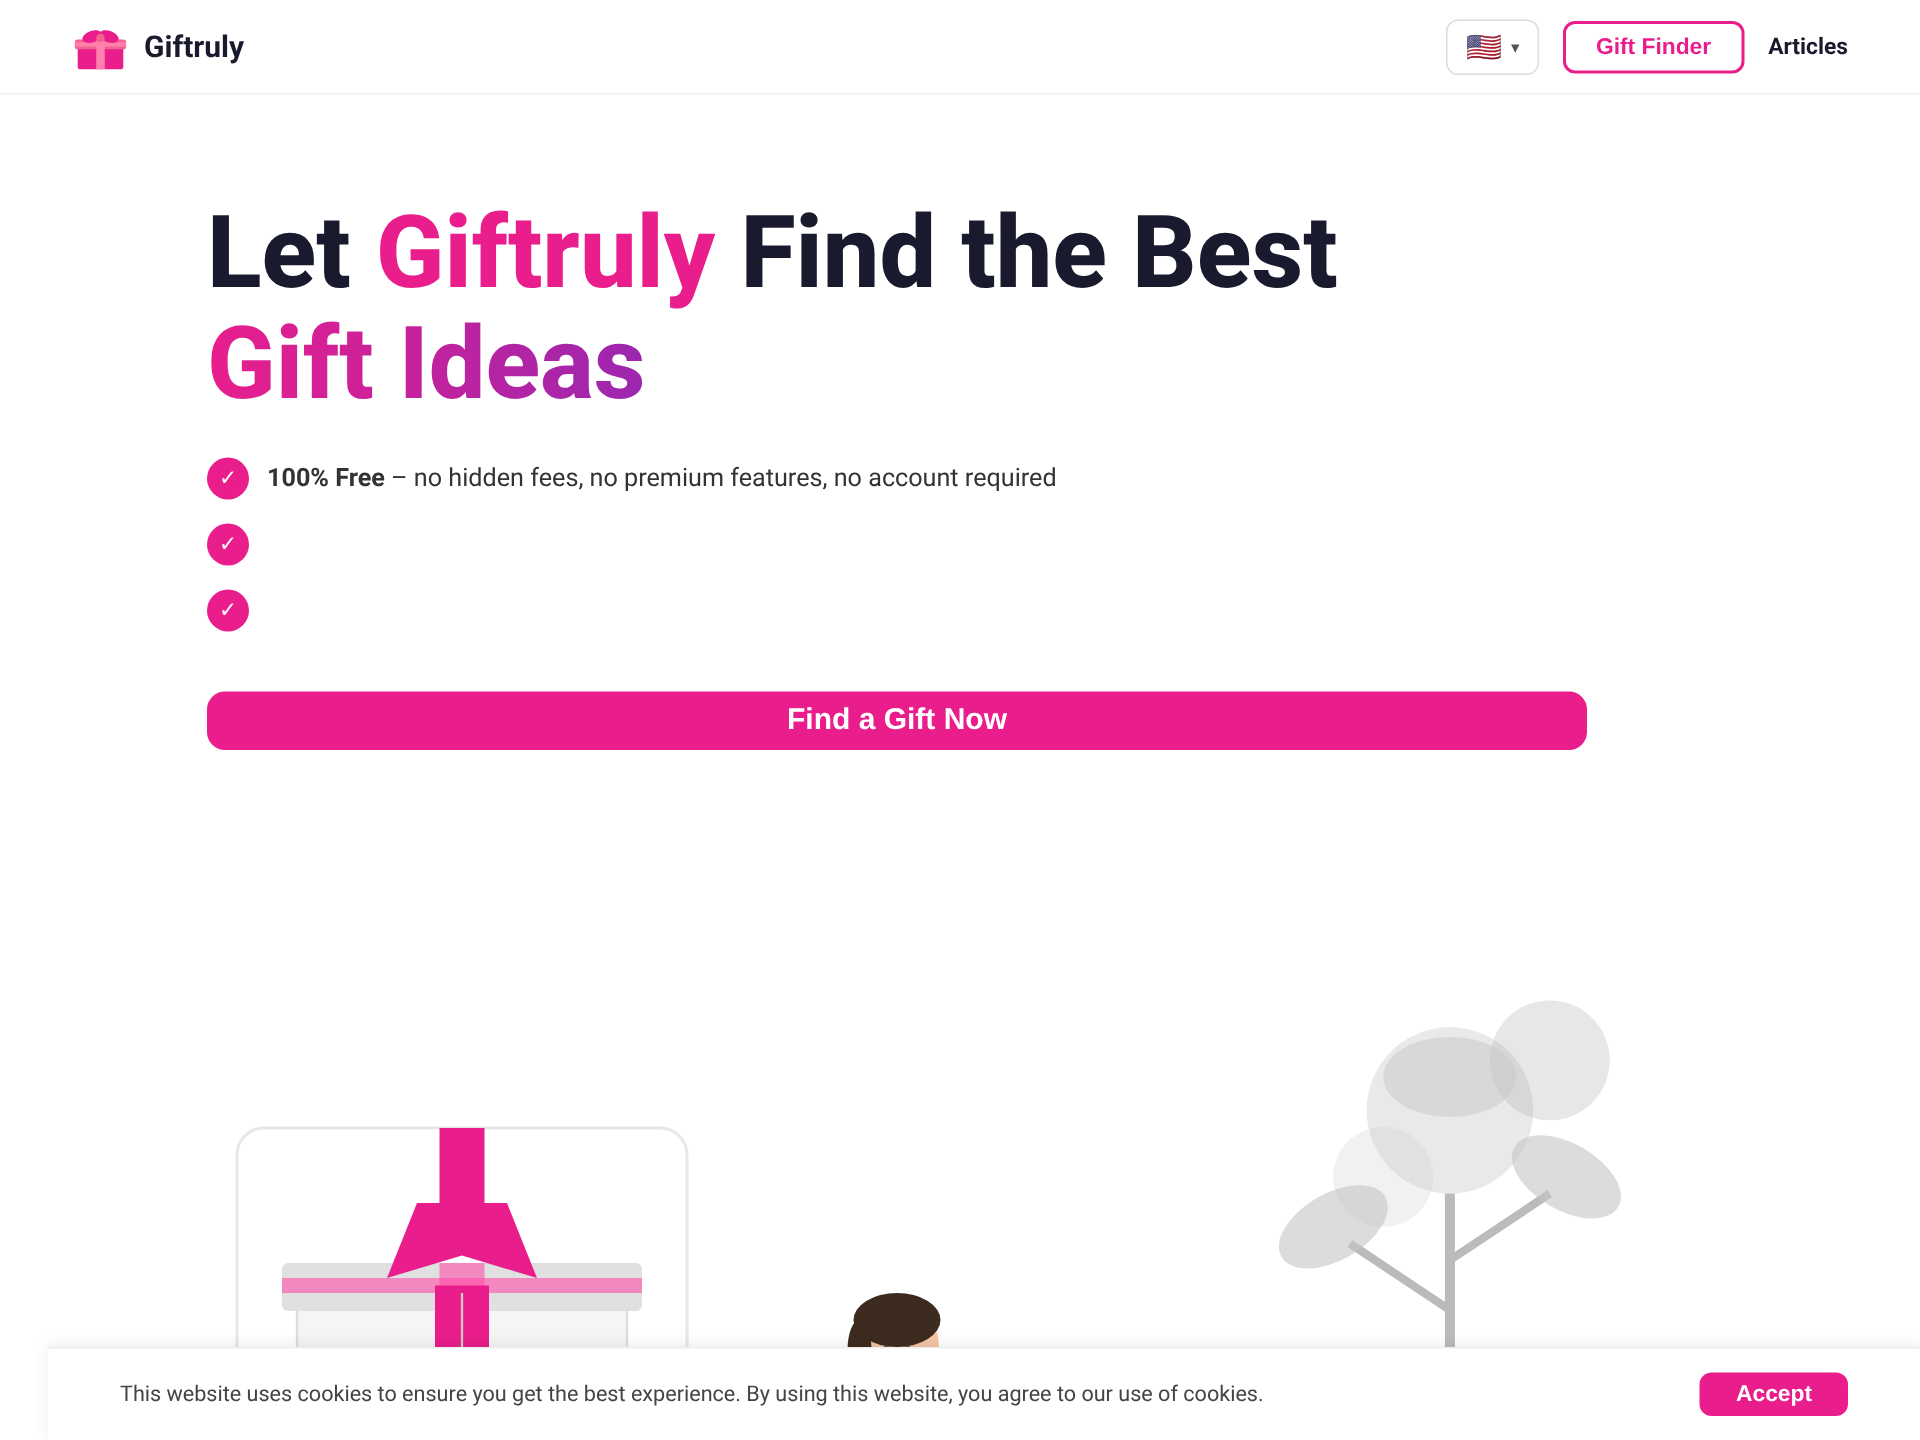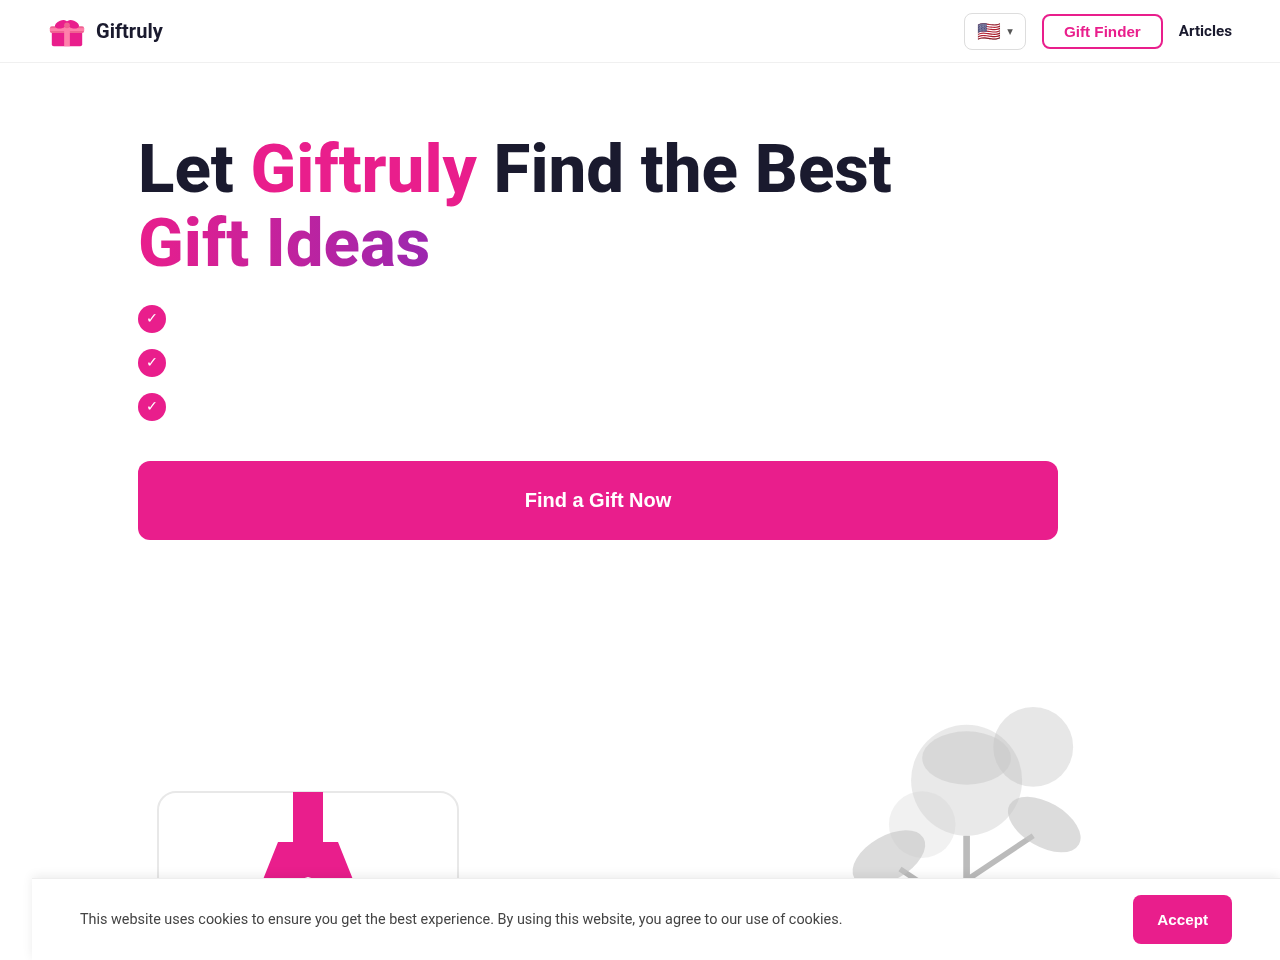--- a/index.html
+++ b/index.html
@@ -123,21 +123,21 @@
 
     
     .btn-cta {
       display: block;
       width: 100%;
       max-width: 920px;
       background: #e91e8c;
       color: #fff;
       border: none;
       border-radius: 12px;
-      padding: 28px;
+      padding: 8px;
       font-size: 1.25rem;
       font-weight: 600;
       cursor: pointer;
       text-align: center;
       margin-bottom: 67px;
     }
 
     
     .illustrations {
       display: flex;
@@ -189,21 +189,21 @@
     .cookie-text {
       font-size: 0.9rem;
       color: #444;
       flex: 1;
     }
     .btn-accept {
       background: #e91e8c;
       color: #fff;
       border: none;
       border-radius: 8px;
-      padding: 16px 24px;
+      padding: 6px 24px;
       font-size: 0.95rem;
       font-weight: 600;
       cursor: pointer;
       flex-shrink: 0;
       margin-left: 24px;
     }
   </style>
 </head>
 <body>
 
@@ -242,20 +242,23 @@
 <section class="hero">
   <h1 class="hero-title">
     <span>Let </span><span class="brand-name">Giftruly</span><span> Find the Best</span><br>
     <span class="gradient-text">Gift Ideas</span>
   </h1>
 
 
   <ul class="features-list">
     <li>
       <span class="check-icon">✓</span>
+      <span>
+        <span class="feature-bold">100% Free</span><span class="feature-regular"> – no hidden fees, no premium features, no account required</span>
+      </span>
     </li>
     <li>
       <span class="check-icon">✓</span>
     </li>
     <li>
       <span class="check-icon">✓</span>
     </li>
   </ul>
 
   <button class="btn-cta">Find a Gift Now</button>

